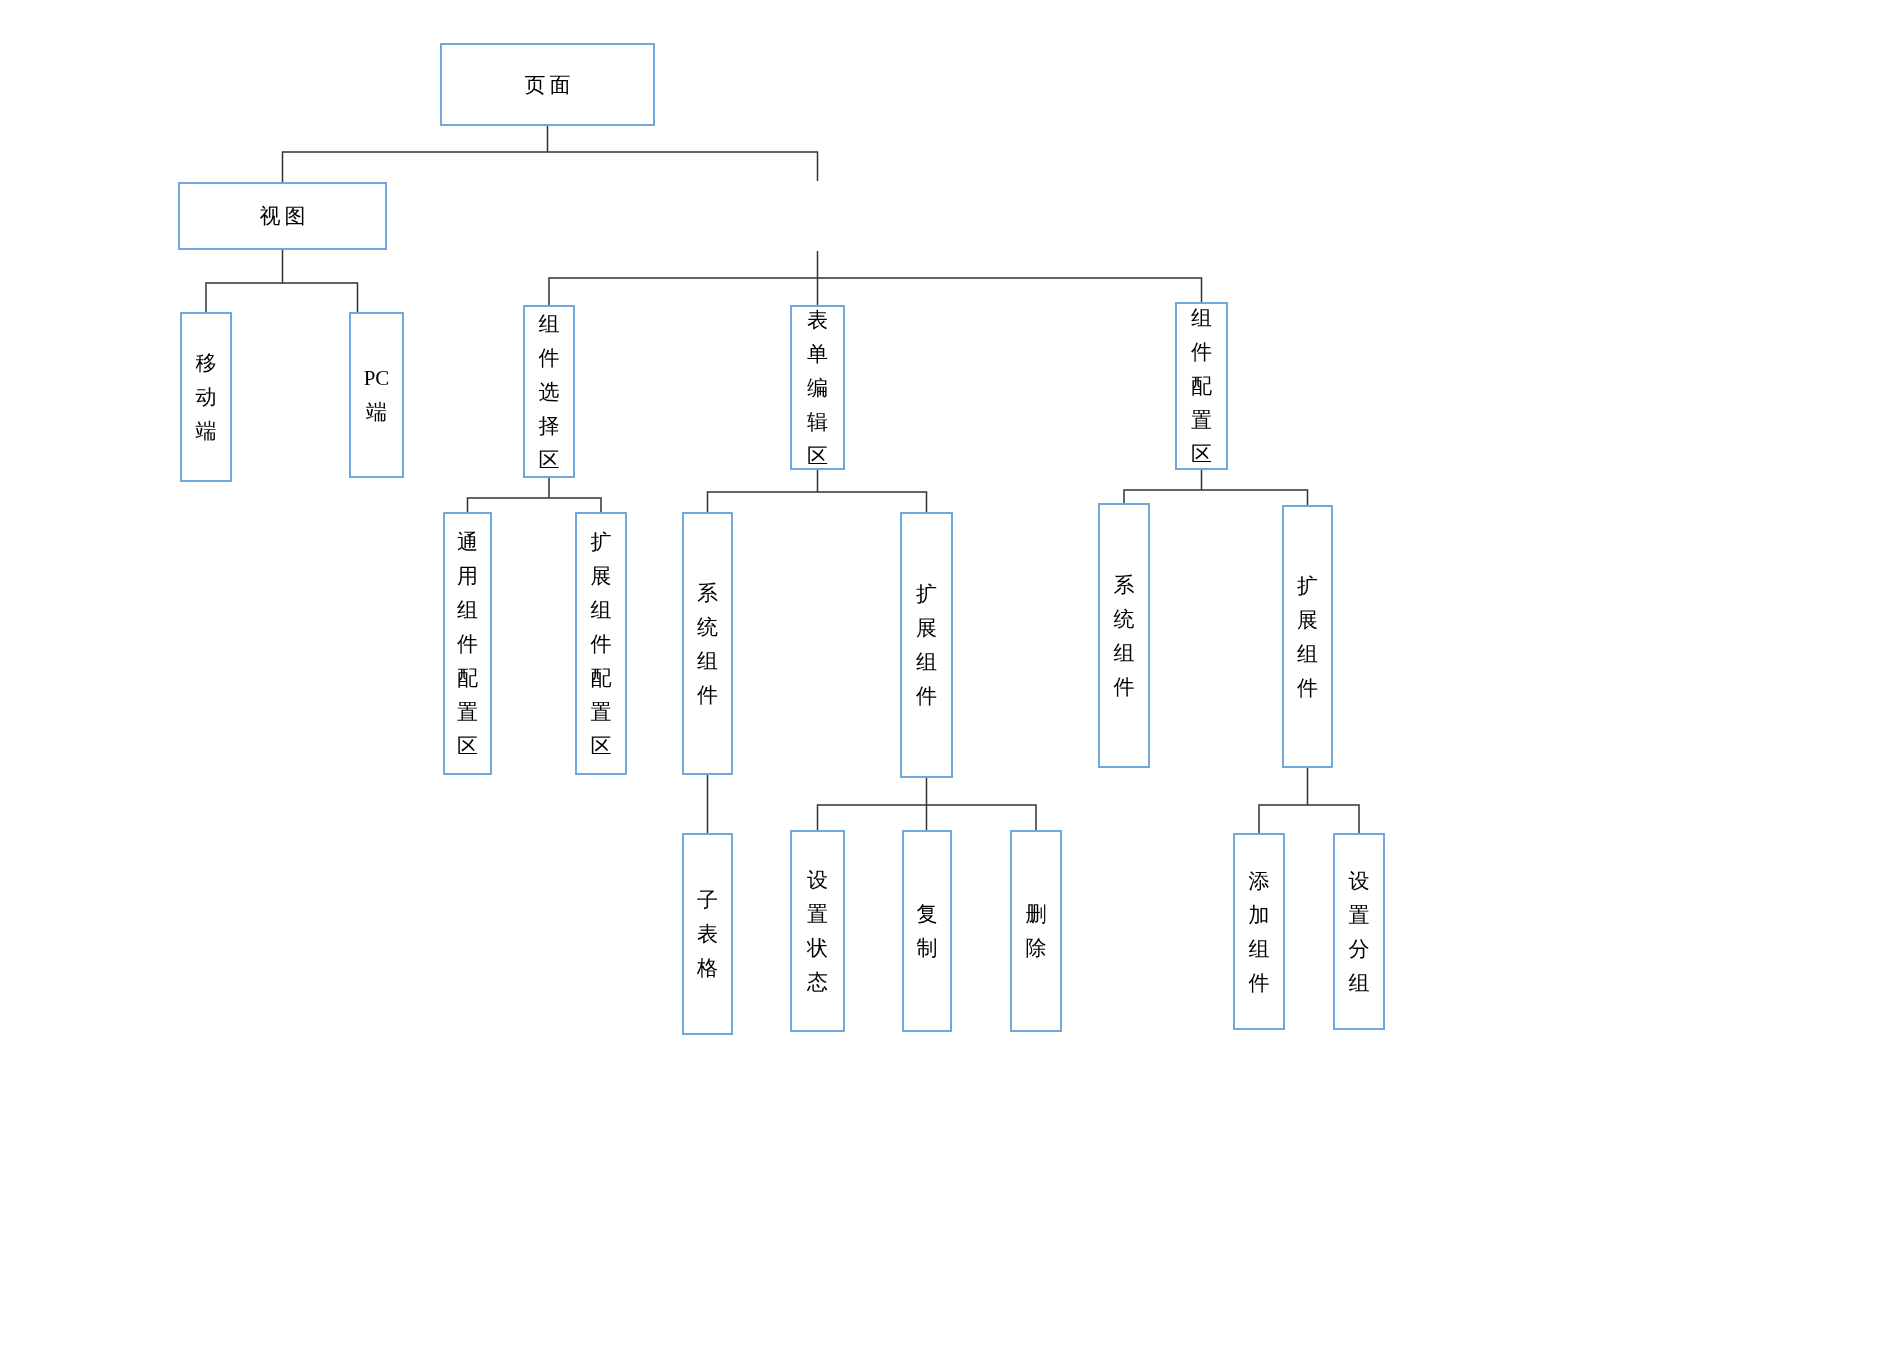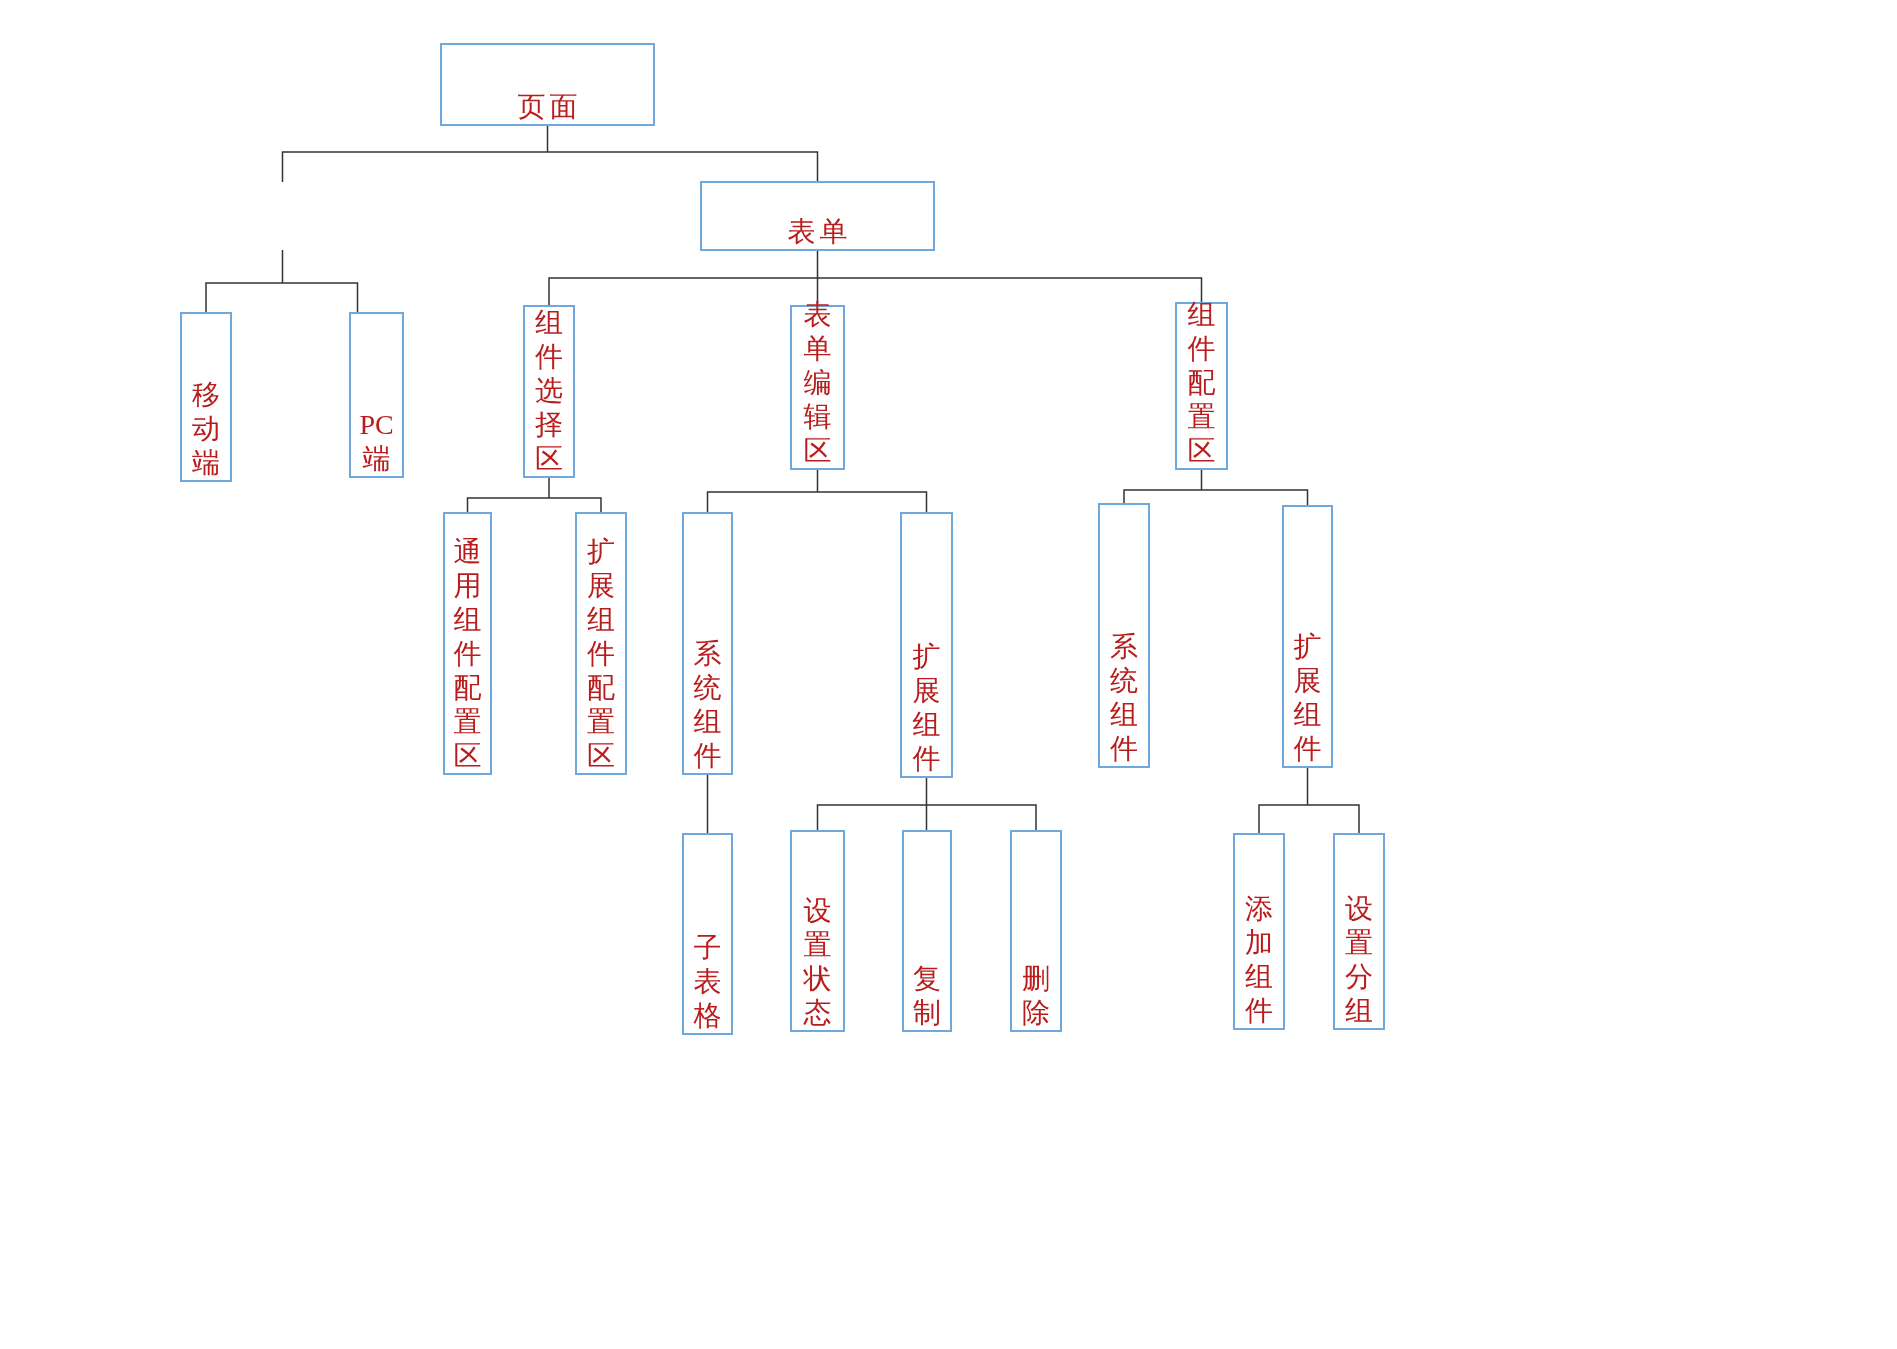--- a/index.html
+++ b/index.html
@@ -15,26 +15,26 @@
     position: absolute;
     left: 0; top: 0;
     width: 1897px; height: 1349px;
     pointer-events: none;
   }
   .node {
     position: absolute;
     box-sizing: border-box;
     border: 2px solid #6fa8dc;
     background: #ffffff;
-    color: #b91c1c;
+    color: #000000;
     display: flex;
-    align-items: flex-end;
+    align-items: center;
     justify-content: center;
     text-align: center;
-    font-size: 28px;
+    font-size: 21px;
     line-height: 34px;
   }
   .node .lbl {
     white-space: pre-line;
     display: block;
   }
   .node.h { letter-spacing: 4px; }
   .node.h .lbl { margin-left: 4px; } 
 </style>
 </head>
@@ -63,24 +63,24 @@
       M1124,503 L1124,490 L1307.5,490 L1307.5,505
       M1307.5,768 L1307.5,805
       M1259,833 L1259,805 L1359,805 L1359,833
     "></path>
   </svg>
 
   <div class="node h" style="left:440px;top:43px;width:215px;height:83px">
     <span class="lbl">页面</span>
   </div>
 
-
-  <div class="node h" style="left:700px;top:181px;width:235px;height:70px">
-    <span class="lbl">表单</span>
-  </div>
+  <div class="node h" style="left:178px;top:182px;width:209px;height:68px">
+    <span class="lbl">视图</span>
+  </div>
+
 
   <div class="node v" style="left:180px;top:312px;width:52px;height:170px">
     <span class="lbl">移
 动
 端</span>
   </div>
 
   <div class="node v" style="left:349px;top:312px;width:55px;height:166px">
     <span class="lbl">PC
 端</span>

